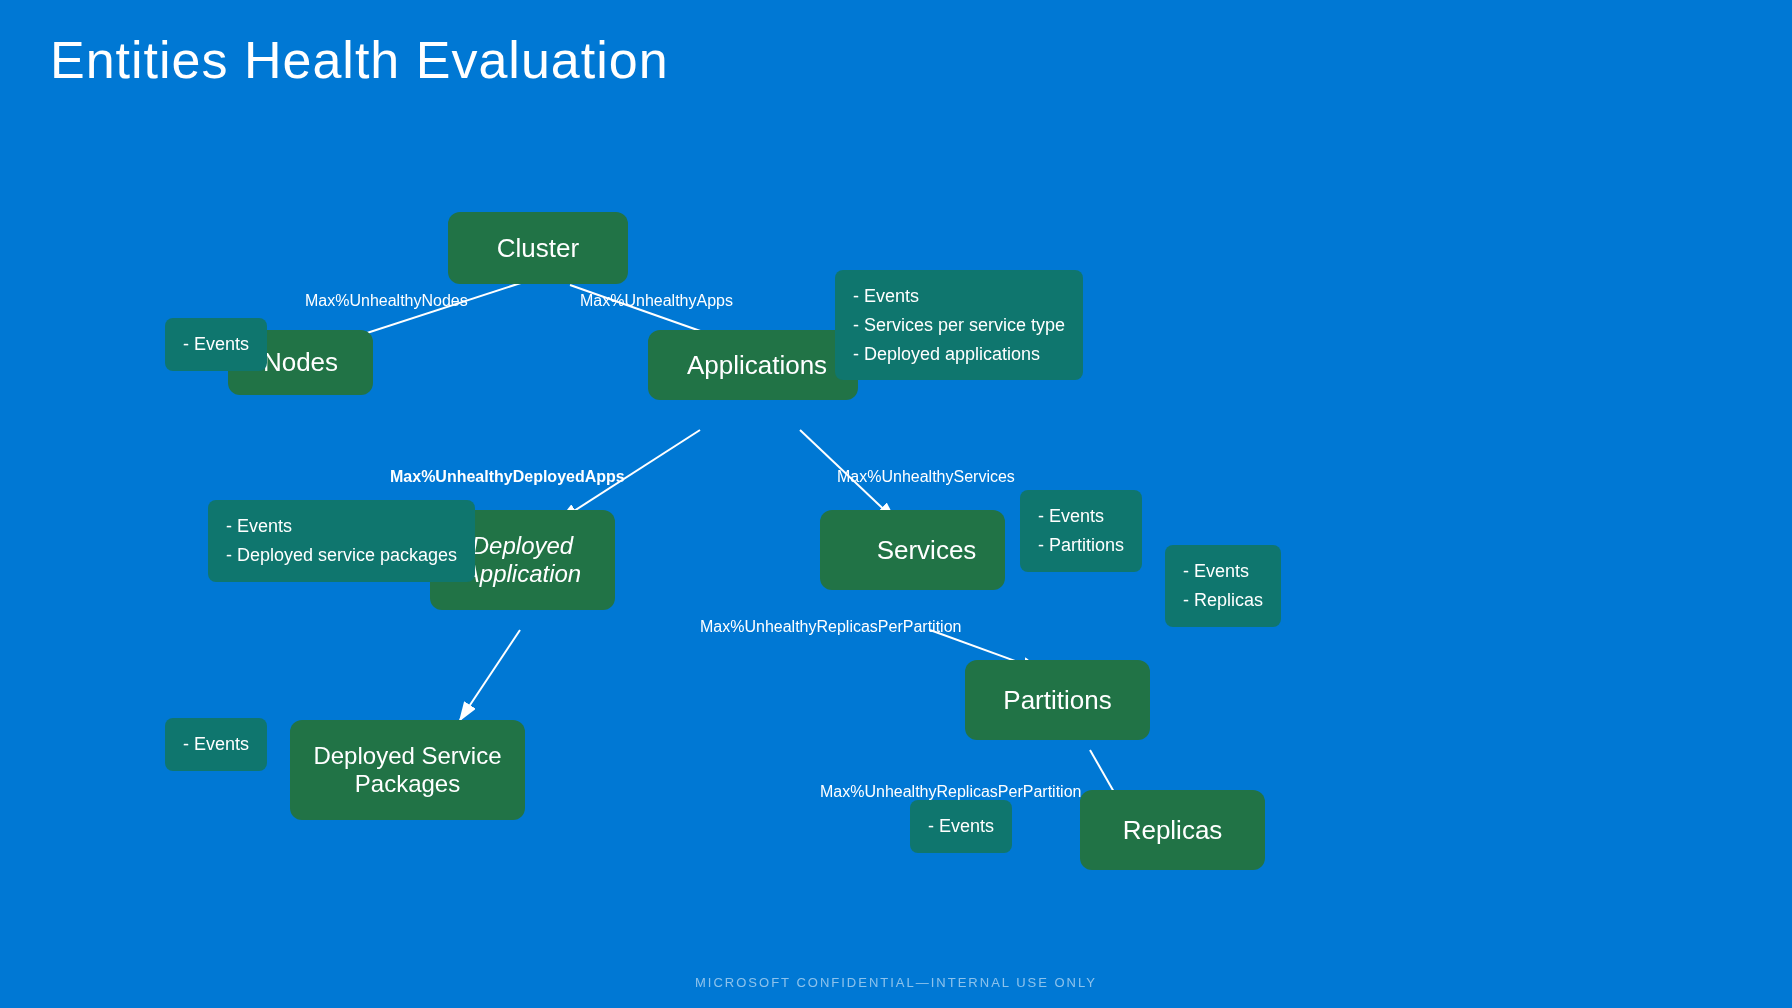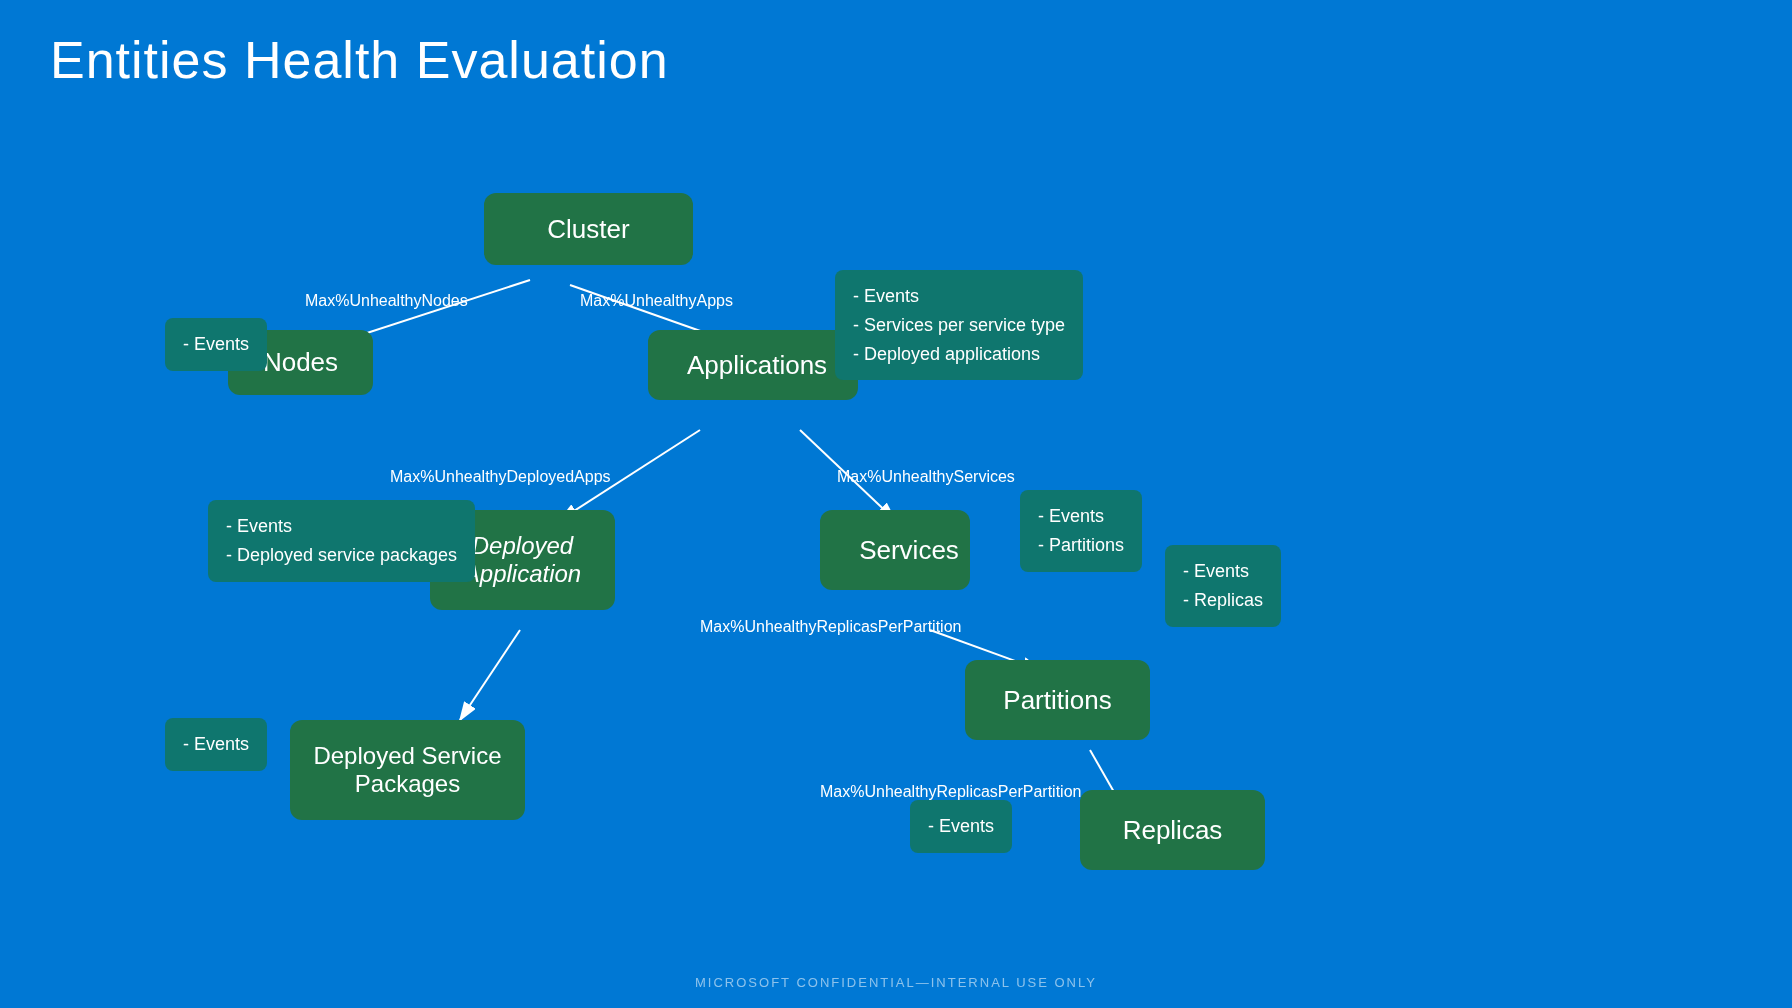--- a/index.html
+++ b/index.html
@@ -98,38 +98,38 @@
 
   <line x1="520" y1="630" x2="460" y2="720" stroke="white" stroke-width="2" marker-end="url(#arrowhead)"></line>
 
   <line x1="930" y1="630" x2="1040" y2="670" stroke="white" stroke-width="2" marker-end="url(#arrowhead)"></line>
 
   <line x1="1090" y1="750" x2="1130" y2="820" stroke="white" stroke-width="2" marker-end="url(#arrowhead)"></line>
 </svg>
 
 <div class="page-title">Entities Health Evaluation</div>
 
-<div class="green-node" style="left:448px; top:193px; width:209px; height:72px;margin-left:36px;">
+<div class="green-node" style="left:448px; top:212px; width:180px; height:72px;">
   <span>Cluster</span>
 </div>
 
 <div class="green-node" style="left:228px; top:330px; width:145px; height:65px;">
   <span>Nodes</span>
 </div>
 
 <div class="green-node" style="left:648px; top:330px; width:210px; height:70px;padding-left:24px;">
   <span>Applications</span>
 </div>
 
 <div class="green-node" style="left:430px; top:510px; width:185px; height:100px; font-size:24px; white-space:pre-wrap;font-style:italic;">
   <span style="white-space:pre-wrap;text-align:center;">Deployed
 Application</span>
 </div>
 
-<div class="green-node" style="left:820px; top:510px; width:150px; height:80px;padding-left:44px;">
+<div class="green-node" style="left:820px; top:510px; width:185px; height:80px;padding-left:44px;">
   <span>Services</span>
 </div>
 
 <div class="green-node" style="left:290px; top:720px; width:235px; height:100px; font-size:24px; white-space:pre-wrap;">
   <span style="white-space:pre-wrap;text-align:center;">Deployed Service
 Packages</span>
 </div>
 
 <div class="green-node" style="left:965px; top:660px; width:185px; height:80px;">
   <span>Partitions</span>
@@ -183,21 +183,21 @@
 <div class="orange-box" style="left:910px; top:800px;">
   <ul>
     <li>Events</li>
   </ul>
 </div>
 
 <div class="edge-label" style="left:305px; top:292px;">Max%UnhealthyNodes</div>
 
 <div class="edge-label" style="left:580px; top:292px;">Max%UnhealthyApps</div>
 
-<div class="edge-label" style="left:390px; top:468px;">Max%UnhealthyDeployedApps</div>
+<div class="edge-label" style="left:390px; top:468px;font-weight:bold;">Max%UnhealthyDeployedApps</div>
 
 <div class="edge-label" style="left:837px; top:468px;">Max%UnhealthyServices</div>
 
 <div class="edge-label" style="left:700px; top:618px;">Max%UnhealthyReplicasPerPartition</div>
 
 <div class="edge-label" style="left:820px; top:783px;">Max%UnhealthyReplicasPerPartition</div>
 
 <div class="footer-text">MICROSOFT CONFIDENTIAL—INTERNAL USE ONLY</div>
 
 </body></html>

